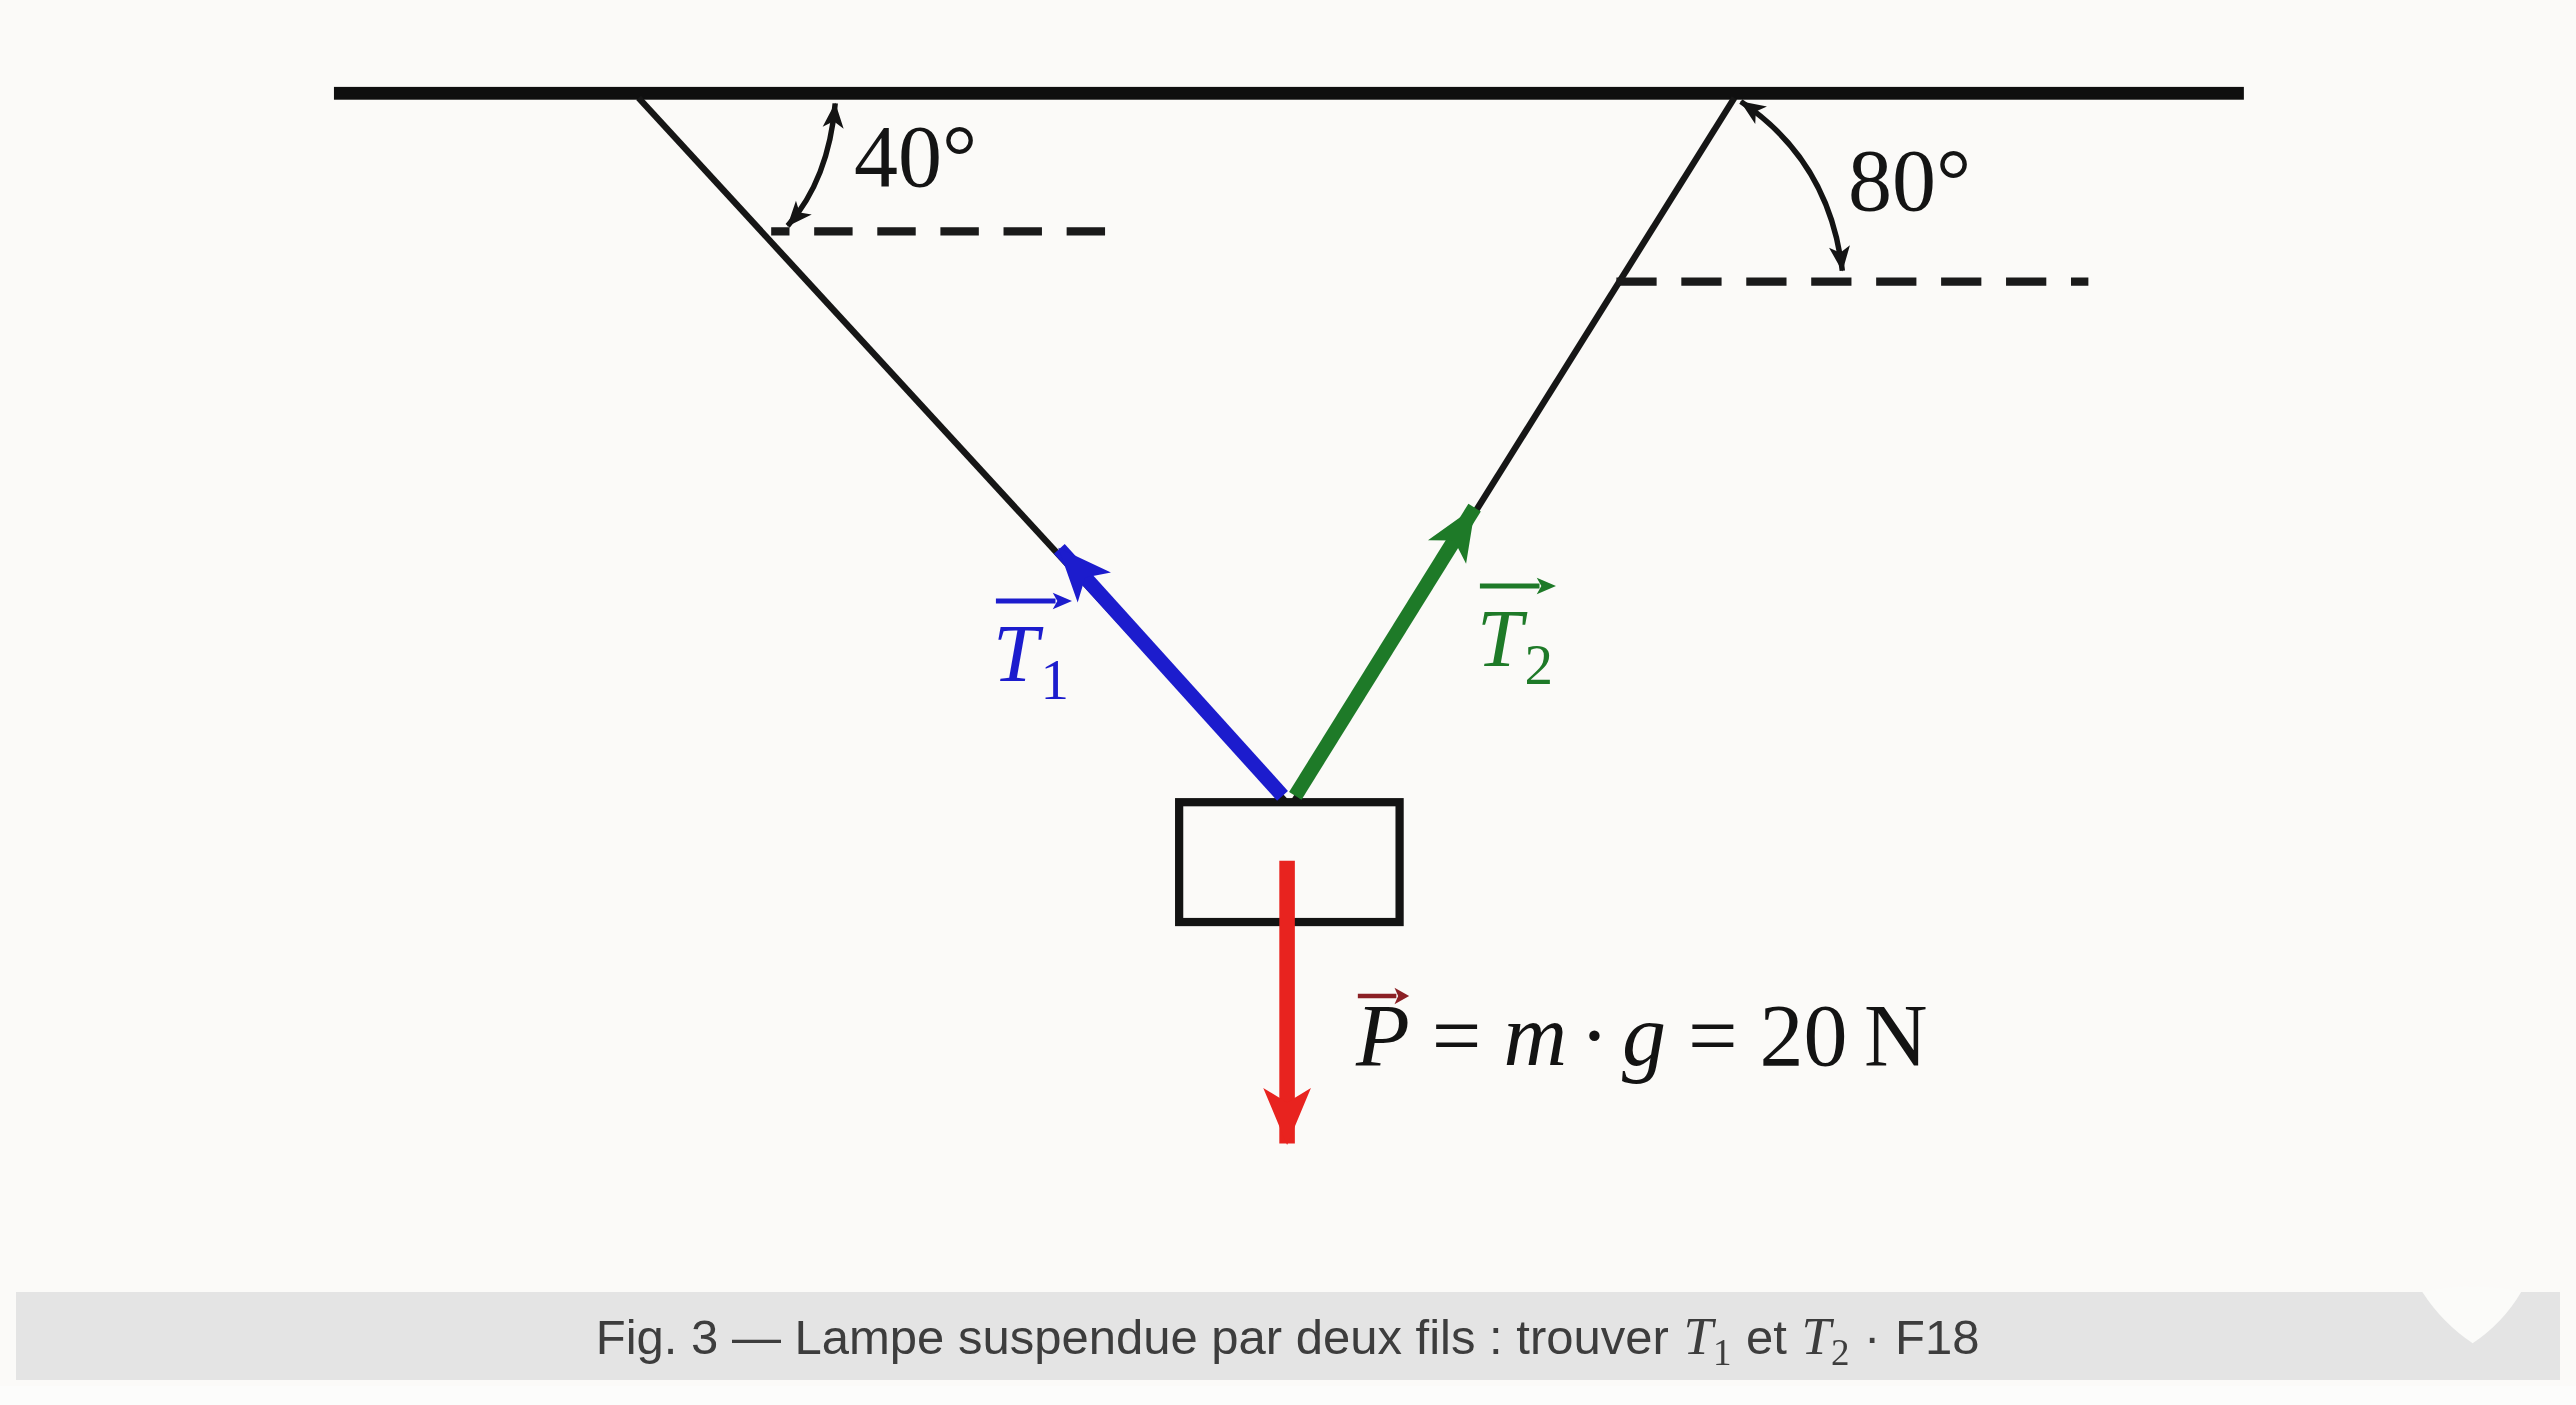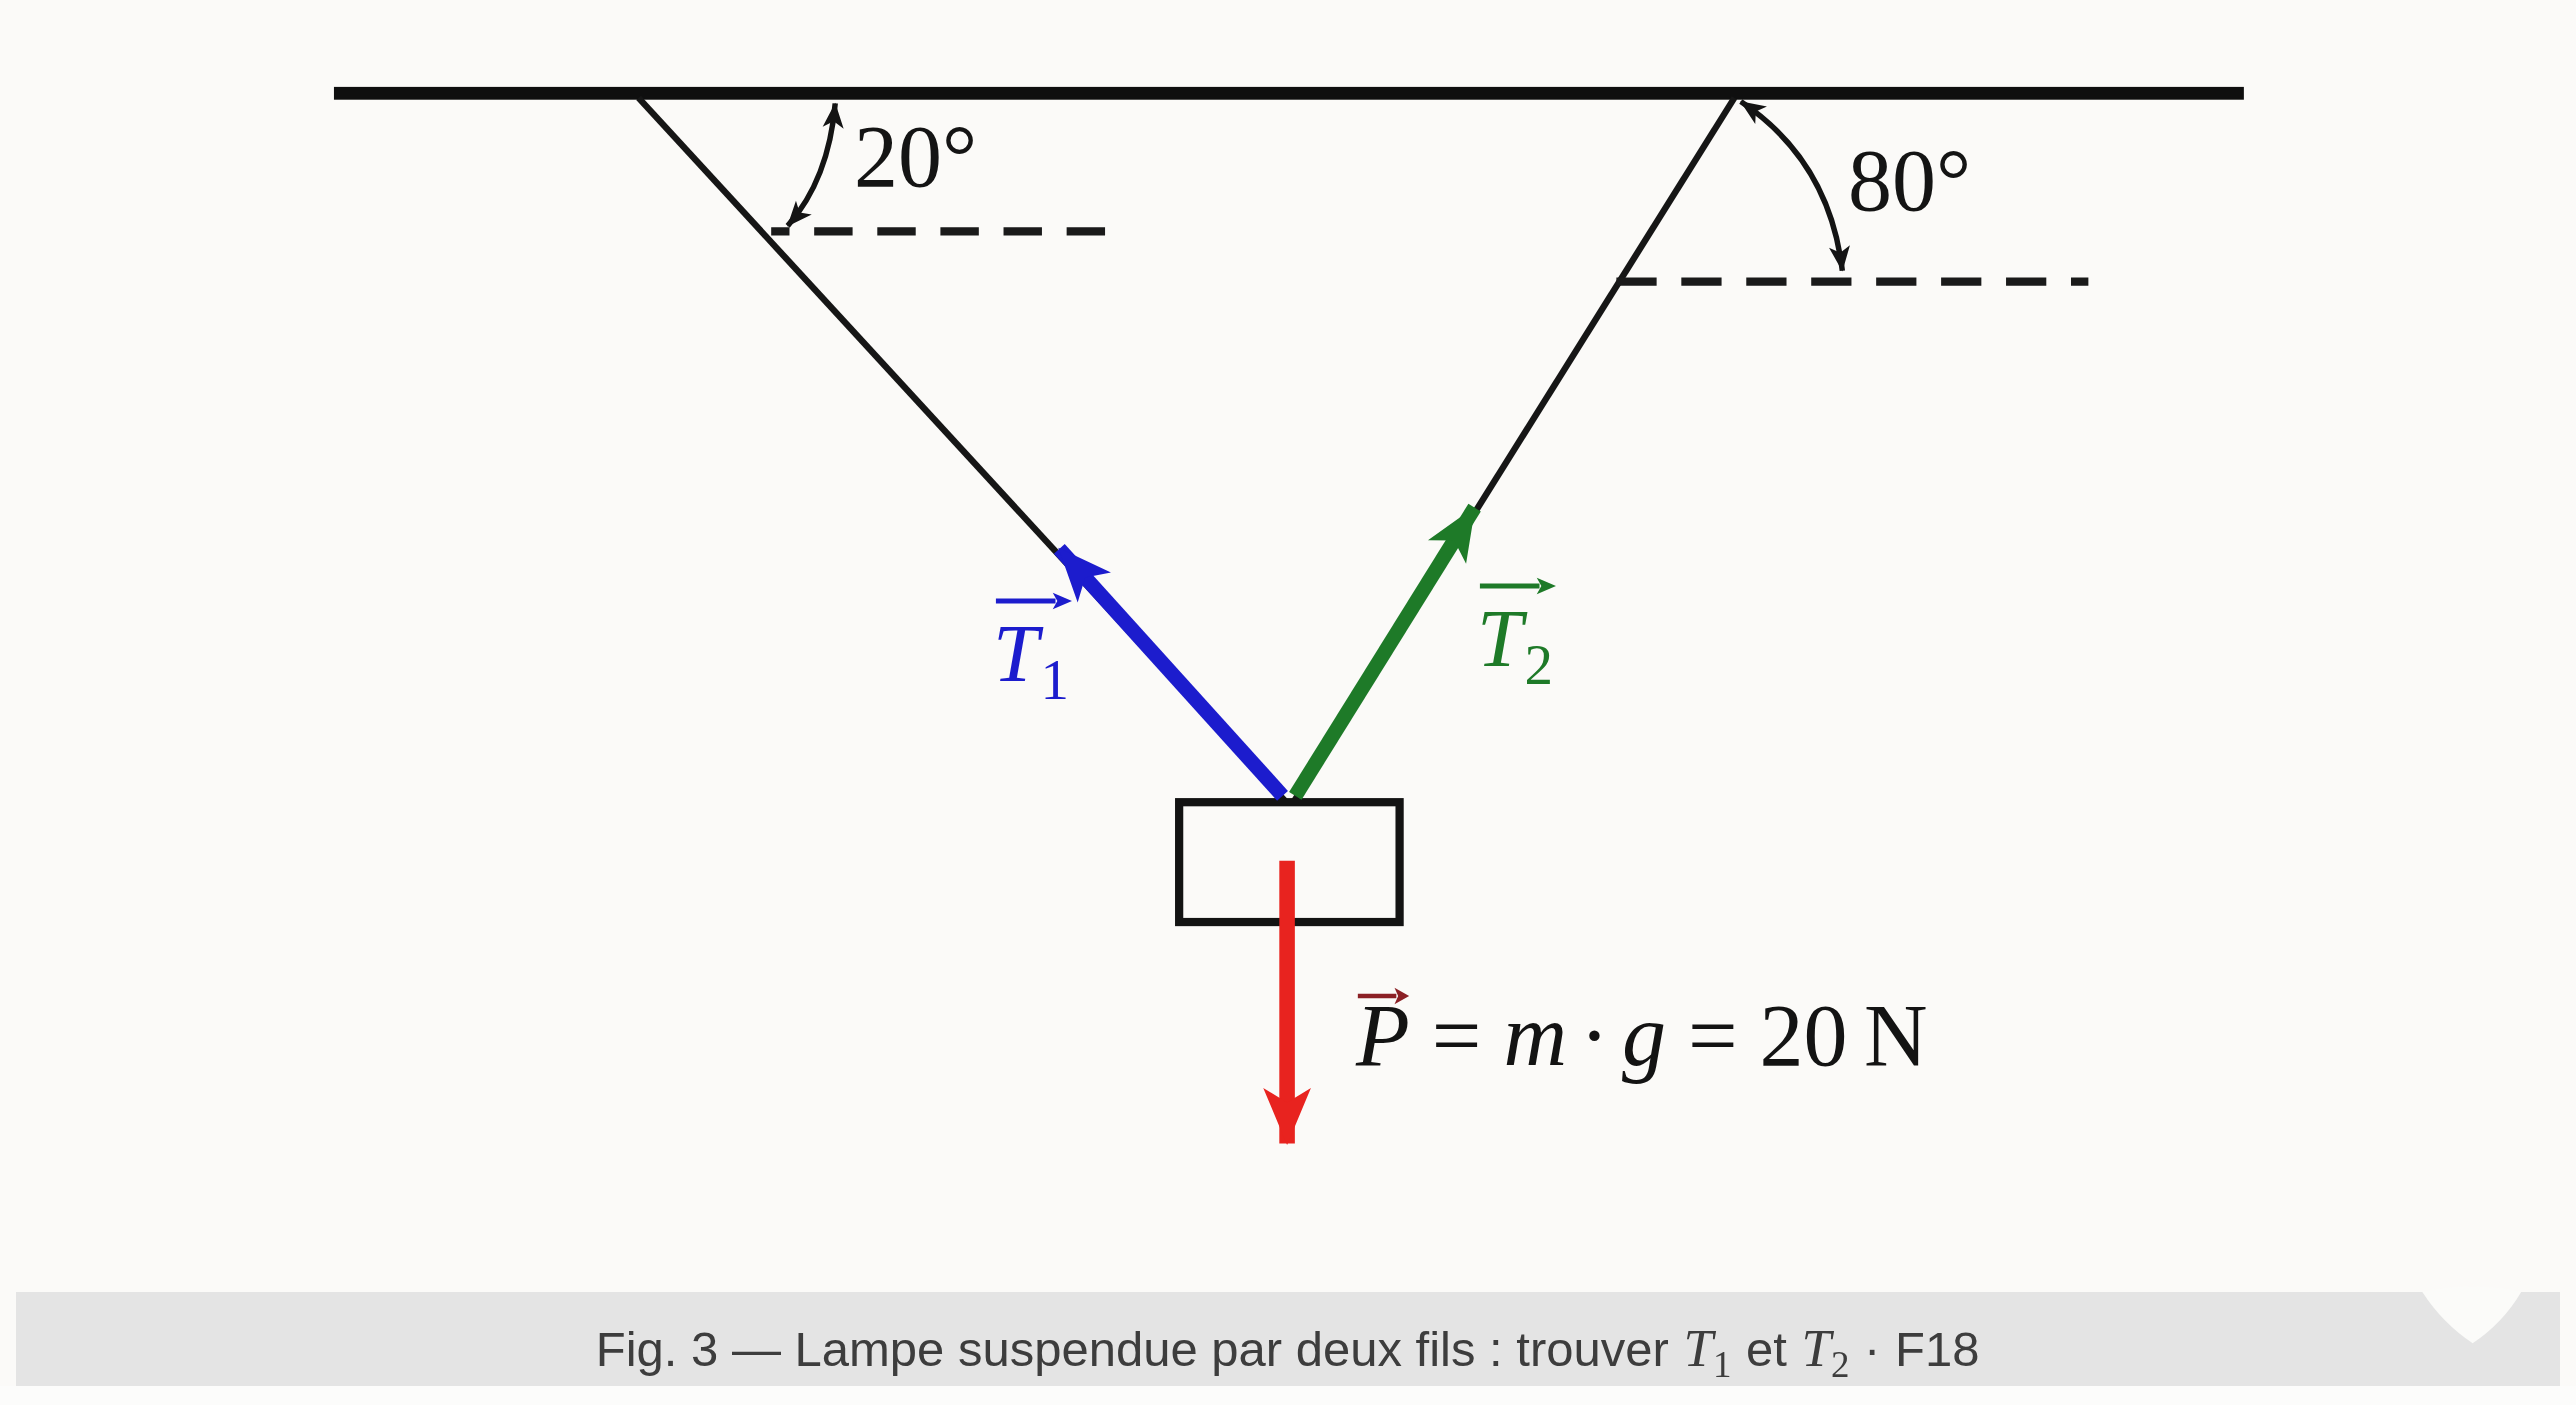--- a/index.html
+++ b/index.html
@@ -52,21 +52,21 @@
   }
   .formula .pvec { position: absolute; left: 0px; top: -9.1px; }
   .formula .it { font-style: italic; }
   .formula .op { margin: 0 22px; }
   .formula .dot { margin: 0 12.8px; }
   .formula .unitsp { margin-left: 16.5px; }
 
   .caption-bar {
     position: absolute;
     left: 15.6px; top: 1292px;
-    width: 2544px; height: 112px;
+    width: 2544px; height: 88px;
     background: #e4e4e4;
     display: flex; justify-content: center; align-items: center;
     z-index: 2;
   }
   .caption {
     display: flex; align-items: baseline;
     font-size: 49px;
     color: #3d3d3d;
     white-space: pre;
   }
@@ -123,21 +123,21 @@
     <path d="M913,113 Q906,196 861,247" fill="none" stroke="#141414" stroke-width="6" marker-start="url(#m-ink)" marker-end="url(#m-ink)"></path>
     <path d="M1903,111 Q2000,176 2014,296" fill="none" stroke="#141414" stroke-width="6" marker-start="url(#m-ink)" marker-end="url(#m-ink)"></path>
 
     <rect x="1289" y="877" width="241" height="131" fill="#fbfaf8" stroke="#131313" stroke-width="9"></rect>
 
     <line x1="1402" y1="870" x2="1158" y2="600" stroke="#1c1ccd" stroke-width="16" marker-end="url(#m-blue)"></line>
     <line x1="1416" y1="870" x2="1612" y2="555" stroke="#1e7a28" stroke-width="16" marker-end="url(#m-green)"></line>
     <line x1="1407" y1="941" x2="1407" y2="1250" stroke="#e8231f" stroke-width="17" marker-end="url(#m-red)"></line>
   </svg>
 
-  <span class="angle-label angle-left">20°</span>
+  <span class="angle-label angle-left">40°</span>
   <span class="angle-label angle-right">80°</span>
 
   <div class="vec-label t1-label">
     <svg class="vec-arrow" width="81" height="22" viewBox="0 0 88 24">
       <line x1="3" y1="13" x2="68" y2="13" stroke="#1c1ccd" stroke-width="5.5"></line>
       <path d="M65,4 L86,13 L65,22 L70,13 Z" fill="#1c1ccd"></path>
     </svg>
     <div class="vec-text"><span>T</span><span class="vsub">1</span></div>
   </div>
 

